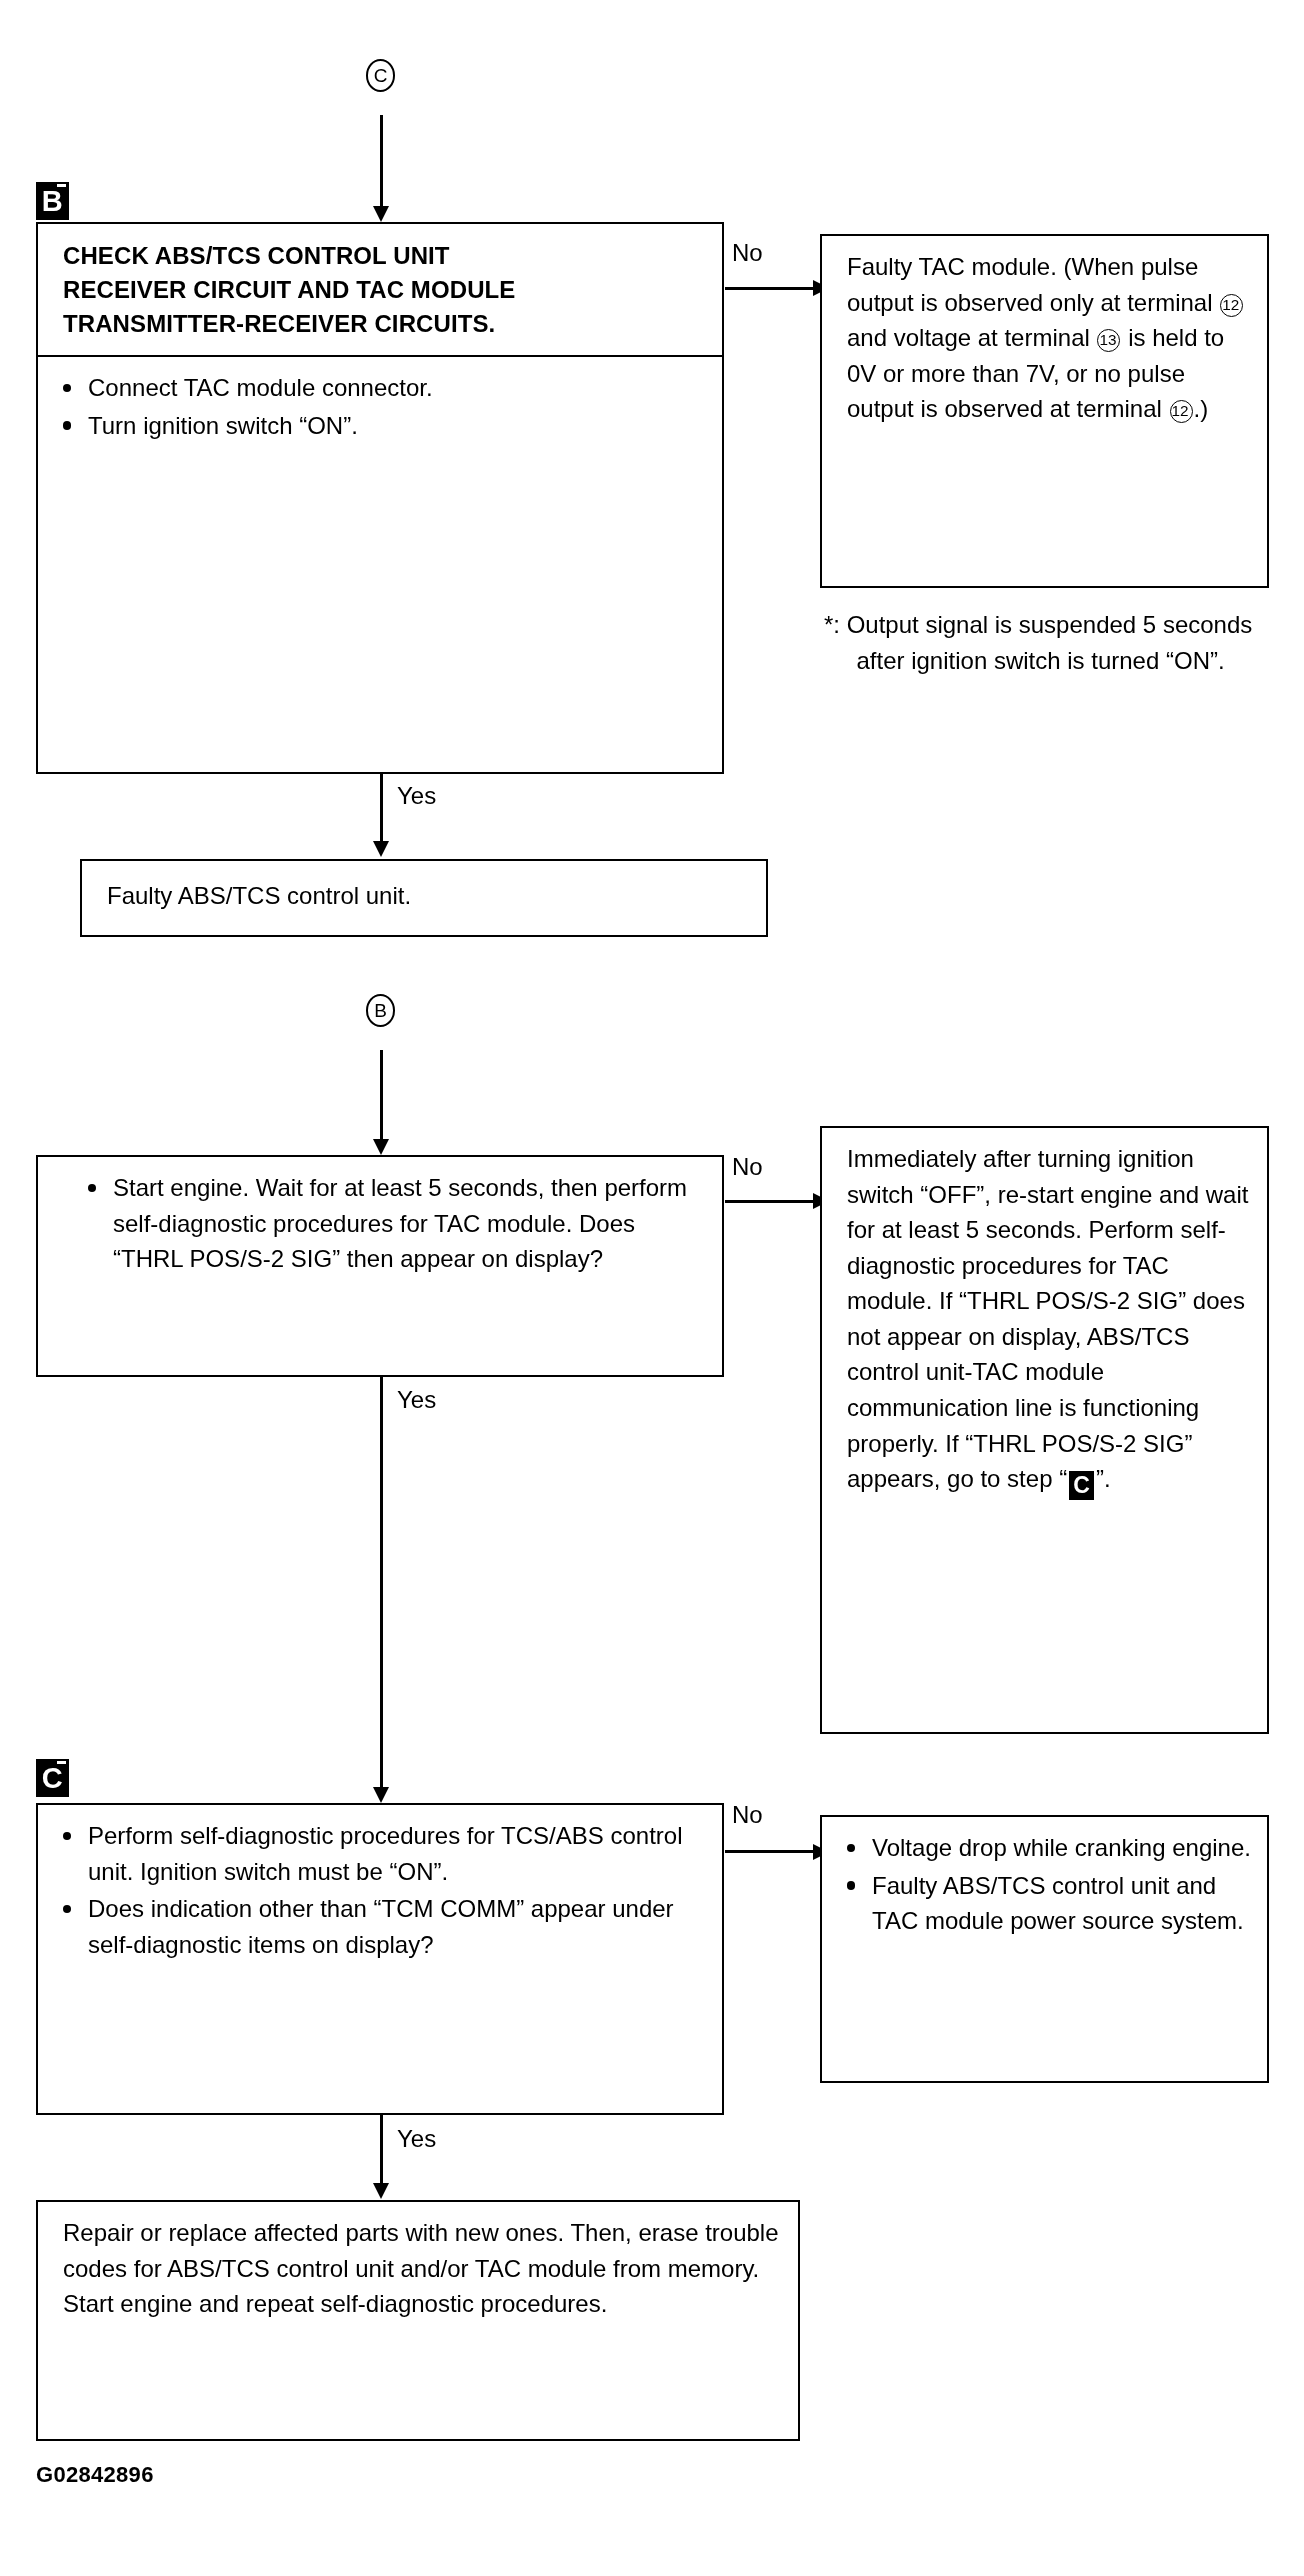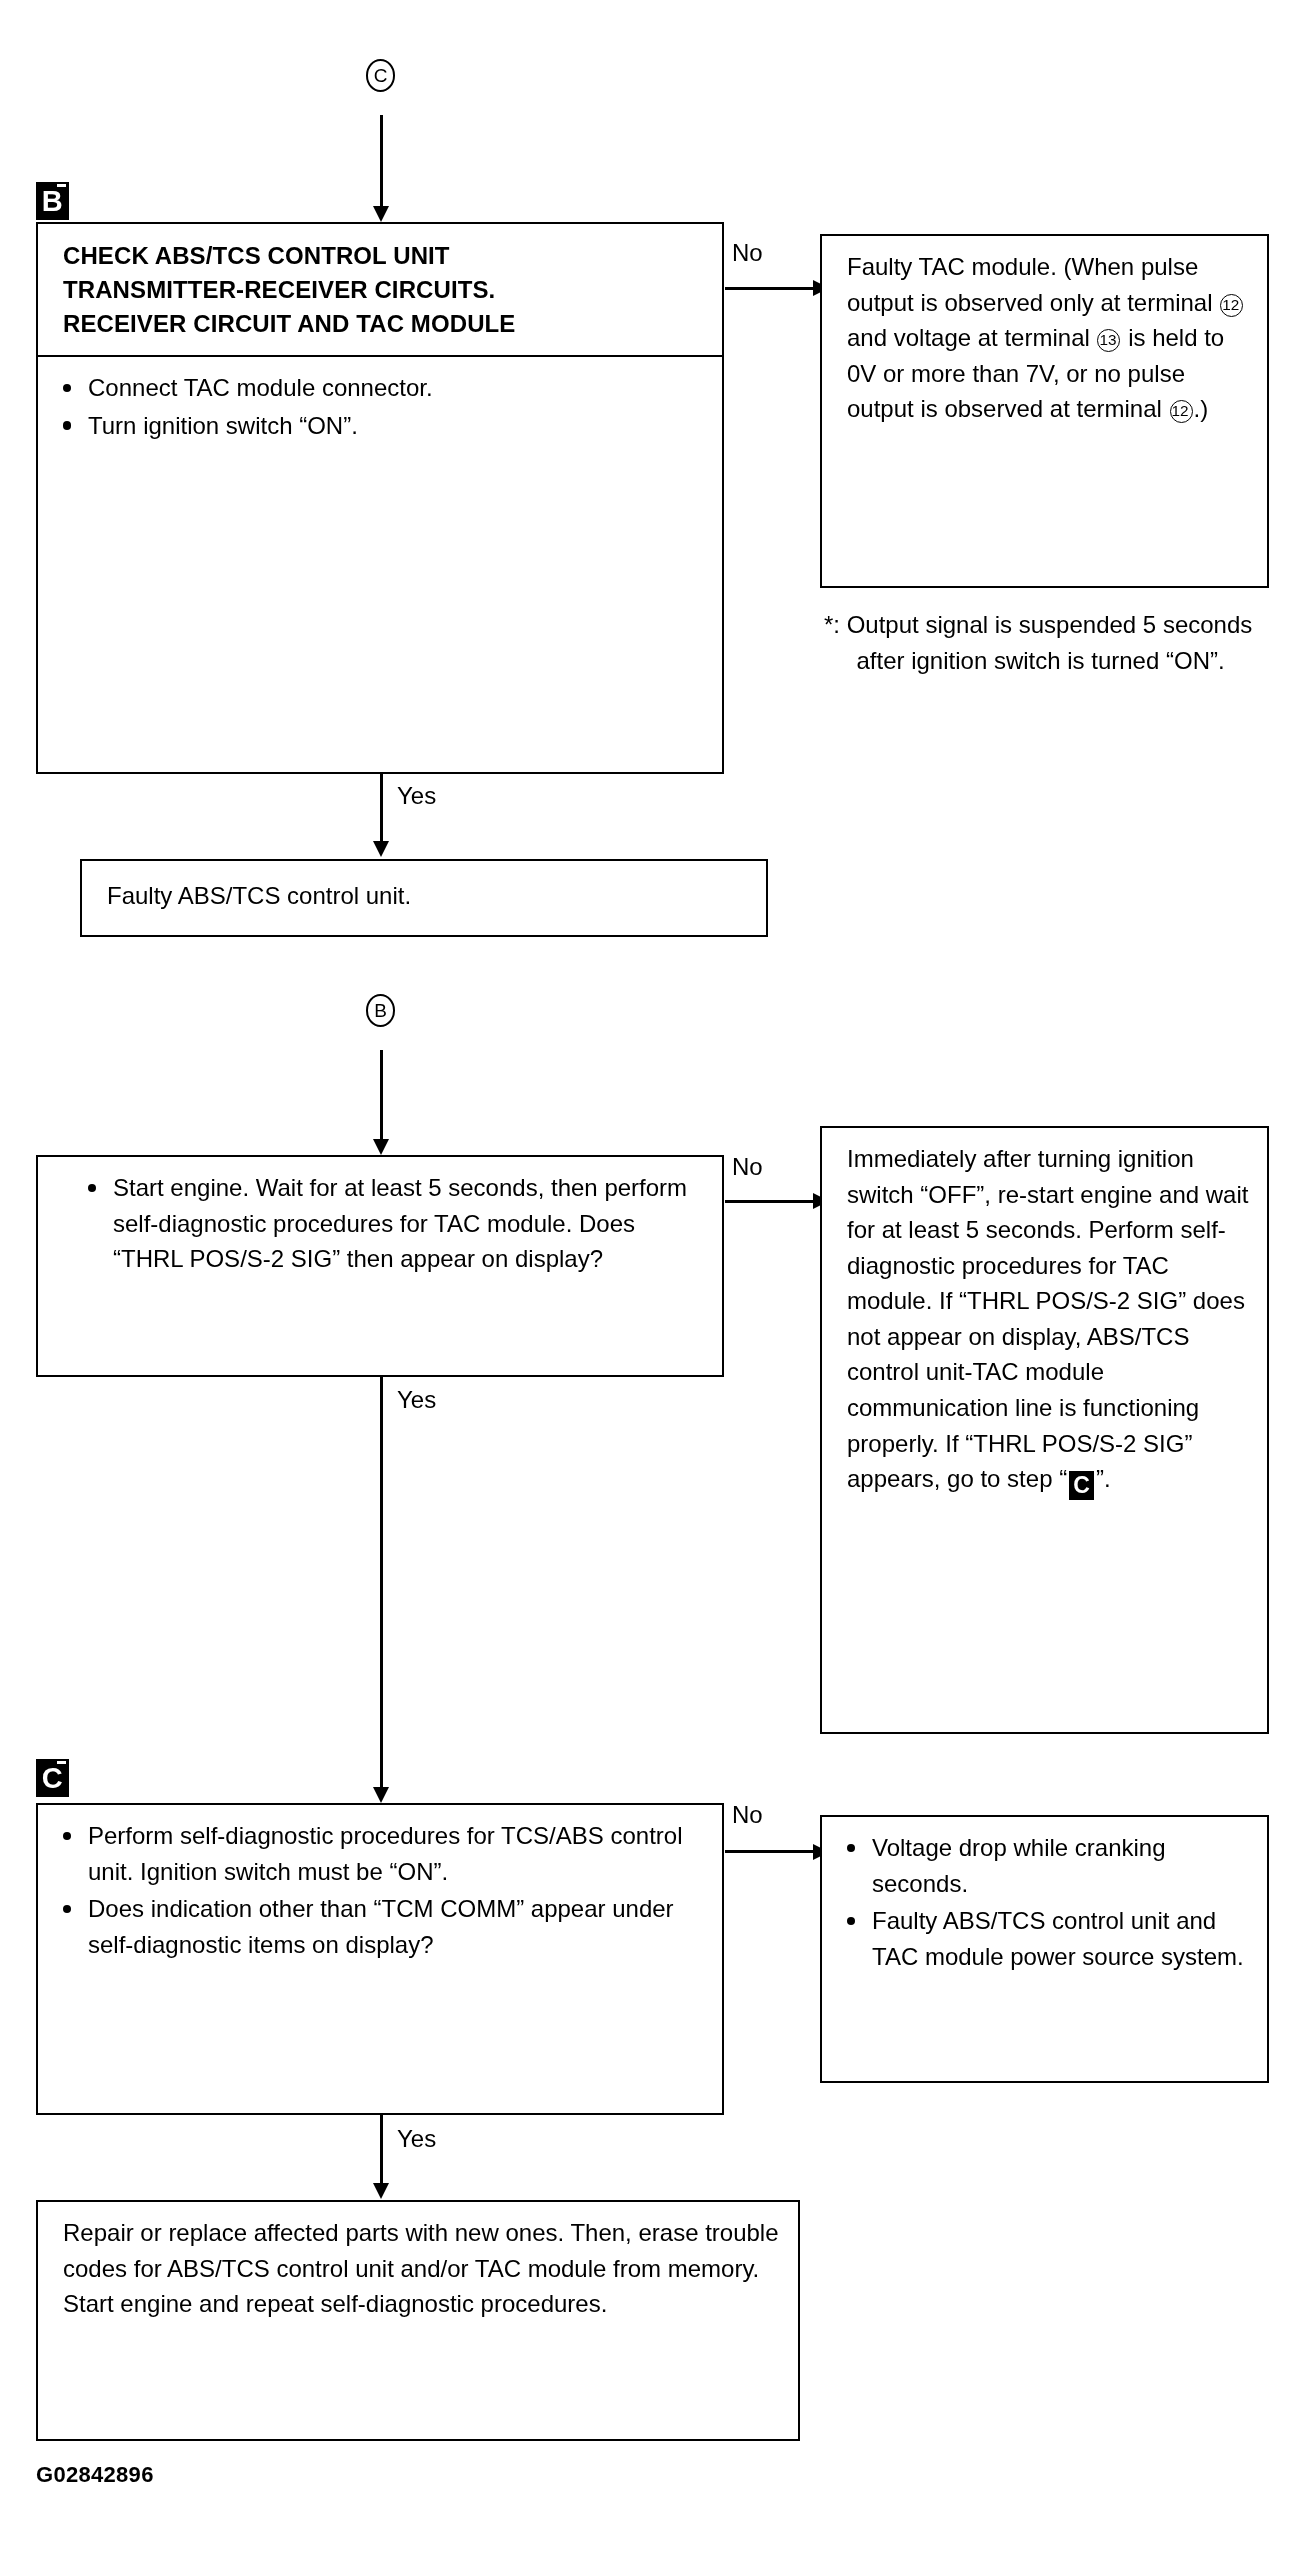--- a/index.html
+++ b/index.html
@@ -188,22 +188,22 @@
   <div class="circ-ref" style="left:366px; top:59px;">C</div>
   <div class="vline" style="left:380px; top:115px; height:94px;"></div>
   <div class="arrow-down" style="left:373px; top:206px;"></div>
 
   <div class="step-badge" style="left:36px; top:182px;">B</div>
 
   <div class="box" style="left:36px; top:222px; width:688px; height:552px;">
 
     <div class="box-head">
       <div>CHECK ABS/TCS CONTROL UNIT</div>
+      <div>RECEIVER CIRCUIT AND TAC MODULE</div>
       <div>TRANSMITTER-RECEIVER CIRCUITS.</div>
-      <div>RECEIVER CIRCUIT AND TAC MODULE</div>
     </div>
 
     <div class="box-body">
       <ul class="bullets">
         <li>Connect TAC module connector.</li>
         <li>Turn ignition switch “ON”.</li>
       </ul>
     </div>
   </div>
 
@@ -264,21 +264,21 @@
     </div>
   </div>
 
   <div class="hline" style="left:725px; top:1850px; width:92px;"></div>
   <div class="arrow-right" style="left:813px; top:1844px;"></div>
   <div class="branch-label" style="left:732px; top:1803px;">No</div>
 
   <div class="box" style="left:820px; top:1815px; width:449px; height:268px;">
     <div class="box-body">
       <ul class="bullets">
-        <li>Voltage drop while cranking seconds.</li>
+        <li>Voltage drop while cranking engine.</li>
         <li>Faulty ABS/TCS control unit and TAC module power source system.</li>
       </ul>
     </div>
   </div>
 
   <div class="vline" style="left:380px; top:2115px; height:75px;"></div>
   <div class="arrow-down" style="left:373px; top:2183px;"></div>
   <div class="branch-label" style="left:397px; top:2127px;">Yes</div>
 
   <div class="box" style="left:36px; top:2200px; width:764px; height:241px;">

